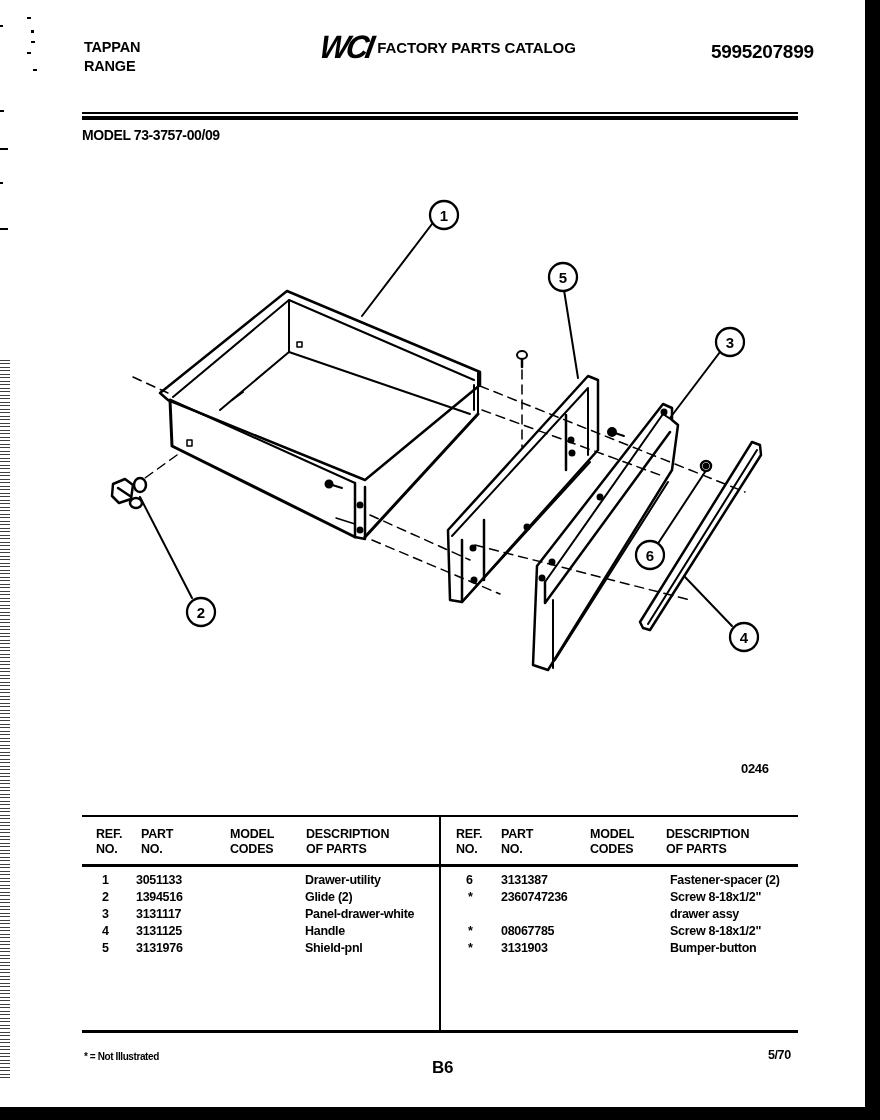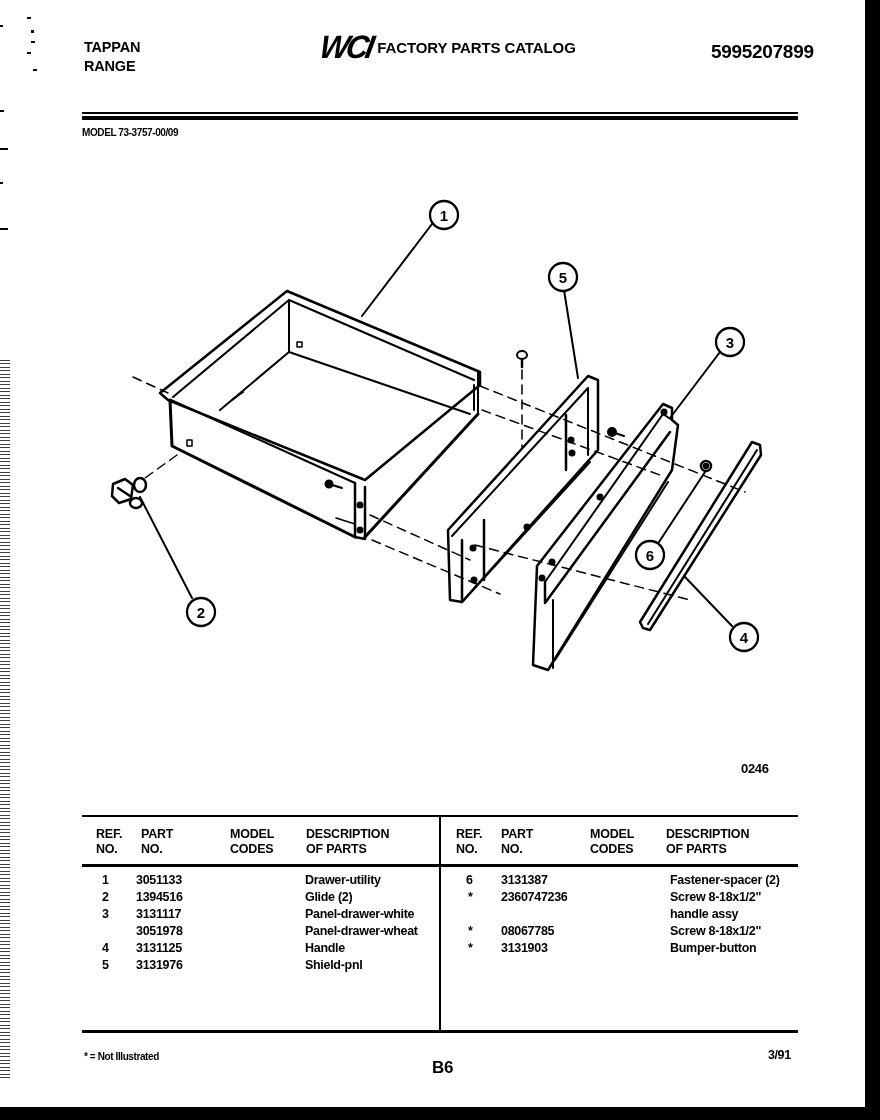--- a/index.html
+++ b/index.html
@@ -19,21 +19,21 @@
     .noise-top i { position: absolute; background: #000; display: block; height: 2px; width: 4px; }
 
     .hdr-left { left: 84px; top: 38px; font-size: 14.5px; line-height: 19px; letter-spacing: -0.2px; }
     .logo-wrap { left: 320px; top: 32px; display: flex; align-items: center; }
     .logo { font-size: 31px; font-style: italic; font-weight: 900; letter-spacing: -3px; transform: skewX(-10deg) scaleY(1.05); line-height: 30px; margin-right: 6px; font-family: "Liberation Sans", sans-serif; }
     .catalog-title { font-size: 15px; letter-spacing: -0.1px; }
     .catalog-no { left: 711px; top: 41px; font-size: 19px; letter-spacing: -0.3px; }
 
     .rule-thin { left: 82px; top: 112px; width: 716px; height: 2px; background: #000; }
     .rule-thick { left: 82px; top: 116px; width: 716px; height: 4px; background: #000; }
-    .model { left: 82px; top: 127px; font-size: 10px; letter-spacing: -0.4px; }
+    .model { left: 82px; top: 127px; font-size: 14px; letter-spacing: -0.4px; }
 
     .diagram { left: 0; top: 140px; width: 880px; height: 640px; }
     .figno { left: 741px; top: 761px; font-size: 13px; letter-spacing: -0.3px; }
 
     .tbl-top { left: 82px; top: 815px; width: 716px; height: 2px; background: #000; }
     .tbl-hdr-rule { left: 82px; top: 864px; width: 716px; height: 3px; background: #000; }
     .tbl-bottom { left: 82px; top: 1030px; width: 716px; height: 3px; background: #000; }
     .tbl-divider { left: 439px; top: 815px; width: 2px; height: 216px; background: #000; }
 
     .th { font-size: 12.5px; line-height: 15px; letter-spacing: -0.2px; }
@@ -264,26 +264,20 @@
     <span class="col" style="left:230px"></span>
     <span class="col" style="left:305px">Glide (2)</span>
   </div>
   <div class="td" style="position:relative;height:17px">
     <span class="col" style="left:102px">3</span>
     <span class="col" style="left:136px">3131117</span>
     <span class="col" style="left:230px"></span>
     <span class="col" style="left:305px">Panel-drawer-white</span>
   </div>
   <div class="td" style="position:relative;height:17px">
-    <span class="col" style="left:102px"></span>
-    <span class="col" style="left:136px">3051978</span>
-    <span class="col" style="left:230px"></span>
-    <span class="col" style="left:305px">Panel-drawer-wheat</span>
-  </div>
-  <div class="td" style="position:relative;height:17px">
     <span class="col" style="left:102px">4</span>
     <span class="col" style="left:136px">3131125</span>
     <span class="col" style="left:230px"></span>
     <span class="col" style="left:305px">Handle</span>
   </div>
   <div class="td" style="position:relative;height:17px">
     <span class="col" style="left:102px">5</span>
     <span class="col" style="left:136px">3131976</span>
     <span class="col" style="left:230px"></span>
     <span class="col" style="left:305px">Shield-pnl</span>
@@ -300,31 +294,31 @@
   <div class="td" style="position:relative;height:17px">
     <span class="col" style="left:468px">*</span>
     <span class="col" style="left:501px">2360747236</span>
     <span class="col" style="left:590px"></span>
     <span class="col" style="left:670px">Screw 8-18x1/2"</span>
   </div>
   <div class="td" style="position:relative;height:17px">
     <span class="col" style="left:468px"></span>
     <span class="col" style="left:501px"></span>
     <span class="col" style="left:590px"></span>
-    <span class="col" style="left:670px">handle assy</span>
+    <span class="col" style="left:670px">drawer assy</span>
   </div>
   <div class="td" style="position:relative;height:17px">
     <span class="col" style="left:468px">*</span>
     <span class="col" style="left:501px">08067785</span>
     <span class="col" style="left:590px"></span>
     <span class="col" style="left:670px">Screw 8-18x1/2"</span>
   </div>
   <div class="td" style="position:relative;height:17px">
     <span class="col" style="left:468px">*</span>
     <span class="col" style="left:501px">3131903</span>
     <span class="col" style="left:590px"></span>
     <span class="col" style="left:670px">Bumper-button</span>
   </div>
 </div>
 
 <div class="abs footnote">* = Not Illustrated</div>
 <div class="abs page-no">B6</div>
-<div class="abs date">3/91</div>
+<div class="abs date">5/70</div>
 
 </body></html>

